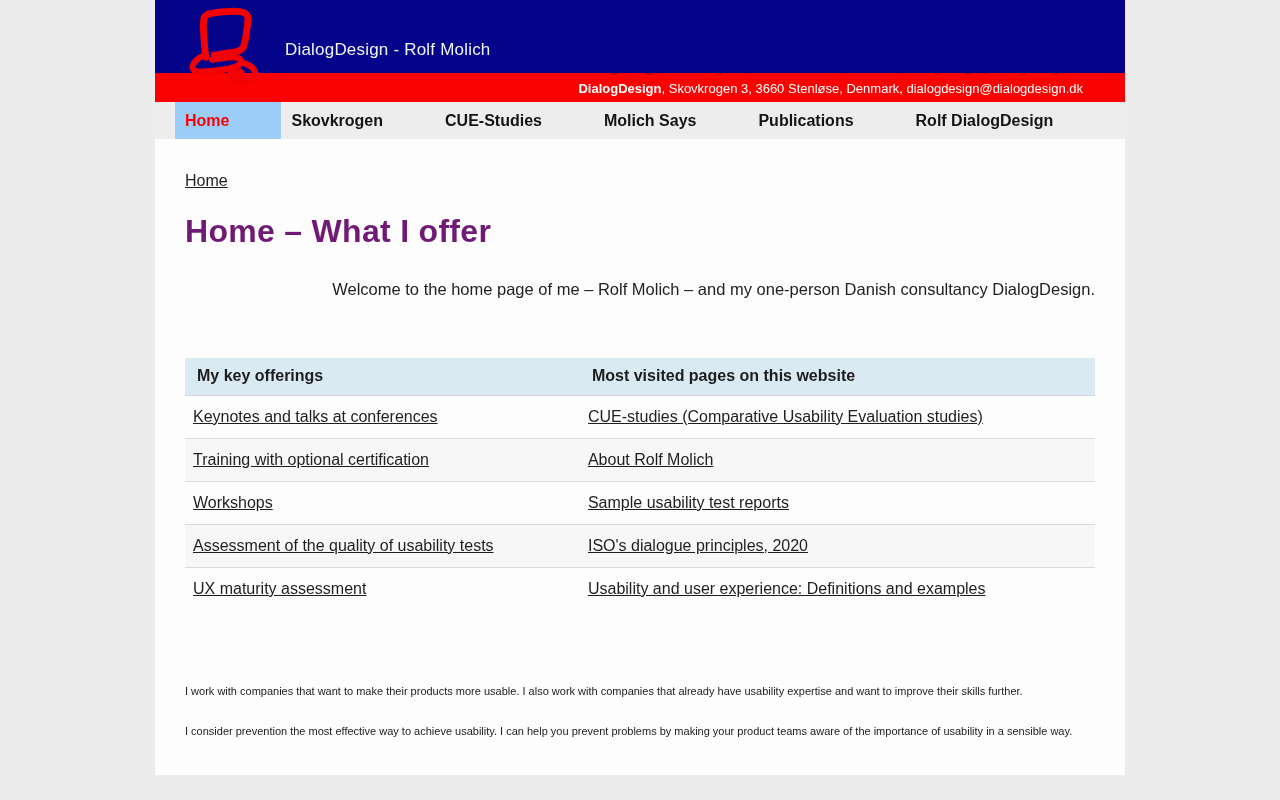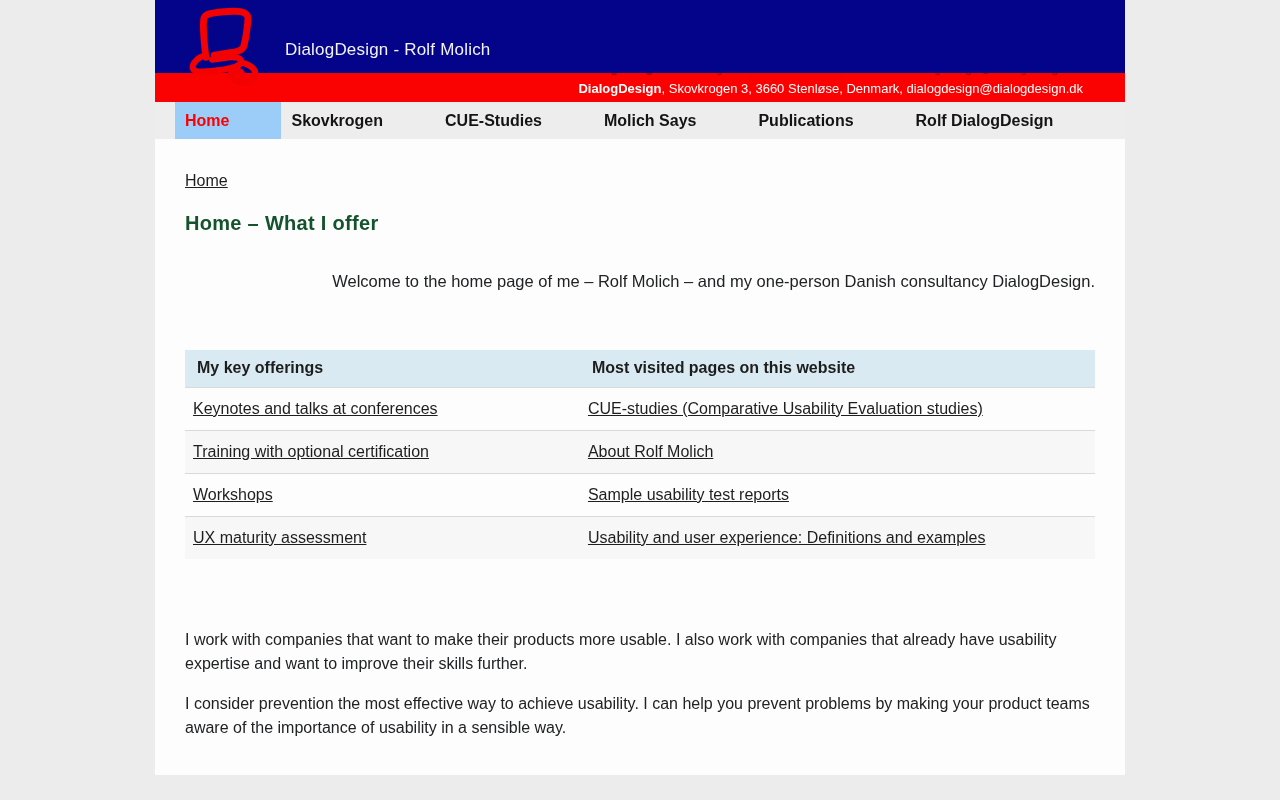--- a/index.html
+++ b/index.html
@@ -71,23 +71,23 @@
   
   .main-content{
     background:var(--content_bg);
     height:636px;
     padding:33px 30px 0;
     overflow:hidden;
   }
   .breadcrumb{font-size:16px;}
   .breadcrumb a{color:var(--link);text-decoration:underline;cursor:pointer;}
   h1.page-title{
-    margin-top:15px;
-    font-size:20px;line-height:36px;
-    color:#14532d;letter-spacing:.3px;
+    margin-top:23px;
+    font-size:32px;line-height:36px;
+    color:#701a75;letter-spacing:.3px;
   }
   .intro{
     margin-top:28px;
     font-size:16.5px;line-height:24px;text-align:right;
   }
 
   table.offerings{
     border-collapse:collapse;
     width:910px;
     margin-top:57px;
@@ -102,21 +102,21 @@
   table.offerings th:first-child{width:43.4%;}
   table.offerings td{
     padding:12px 8px;
     border-top:1px solid var(--border);
     height:41px;
   }
   table.offerings tbody tr:nth-child(even){background:var(--row_alt_bg);}
   table.offerings a{color:var(--link);text-decoration:underline;cursor:pointer;}
 
   .body-p{
-    font-size:16px;line-height:24px;
+    font-size:11px;line-height:24px;
     width:906px;
   }
   .body-p.first{margin-top:69px;}
   .body-p + .body-p{margin-top:16px;}
 </style>
 </head>
 <body>
 
 <div class="page">
 
@@ -172,20 +172,24 @@
         </tr>
         <tr>
           <td><a>Training with optional certification</a></td>
           <td><a>About Rolf Molich</a></td>
         </tr>
         <tr>
           <td><a>Workshops</a></td>
           <td><a>Sample usability test reports</a></td>
         </tr>
         <tr>
+          <td><a>Assessment of the quality of usability tests</a></td>
+          <td><a>ISO's dialogue principles, 2020</a></td>
+        </tr>
+        <tr>
           <td><a>UX maturity assessment</a></td>
           <td><a>Usability and user experience: Definitions and examples</a></td>
         </tr>
       </tbody>
     </table>
 
     <p class="body-p first">I work with companies that want to make their products more usable. I also work with companies that already have usability expertise and want to improve their skills further.</p>
     <p class="body-p">I consider prevention the most effective way to achieve usability. I can help you prevent problems by making your product teams aware of the importance of usability in a sensible way.</p>
 
   </main>

